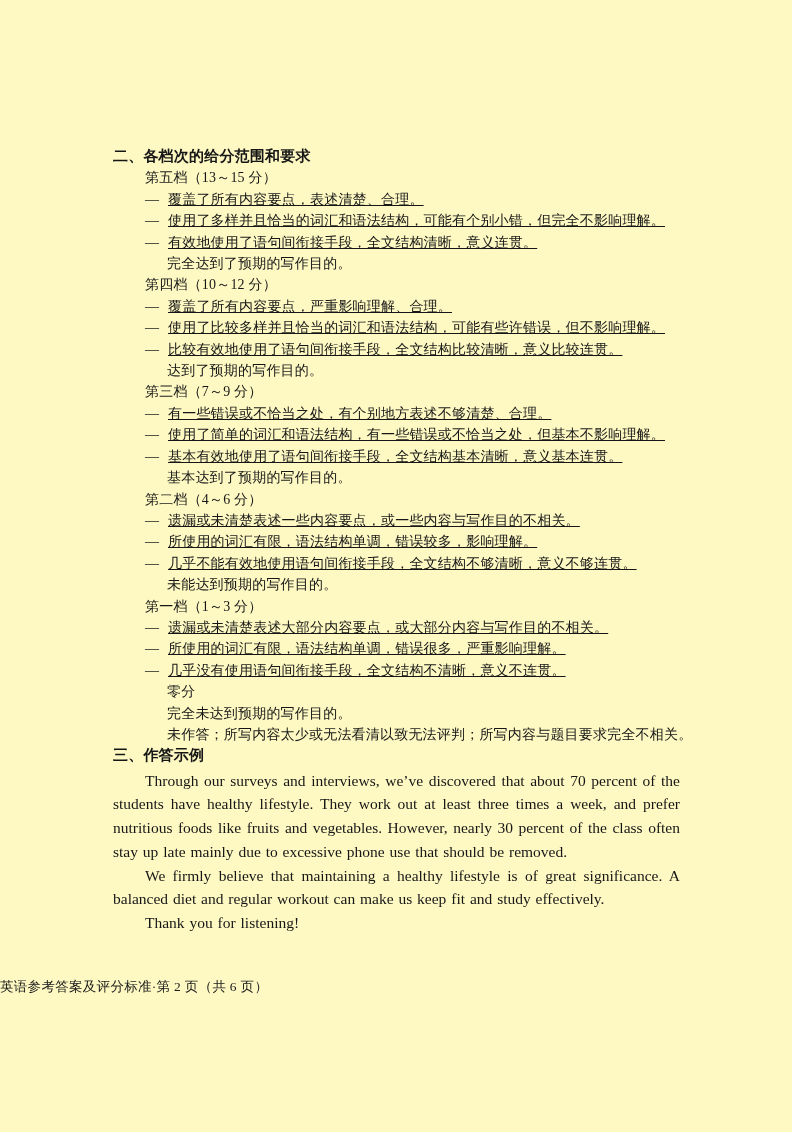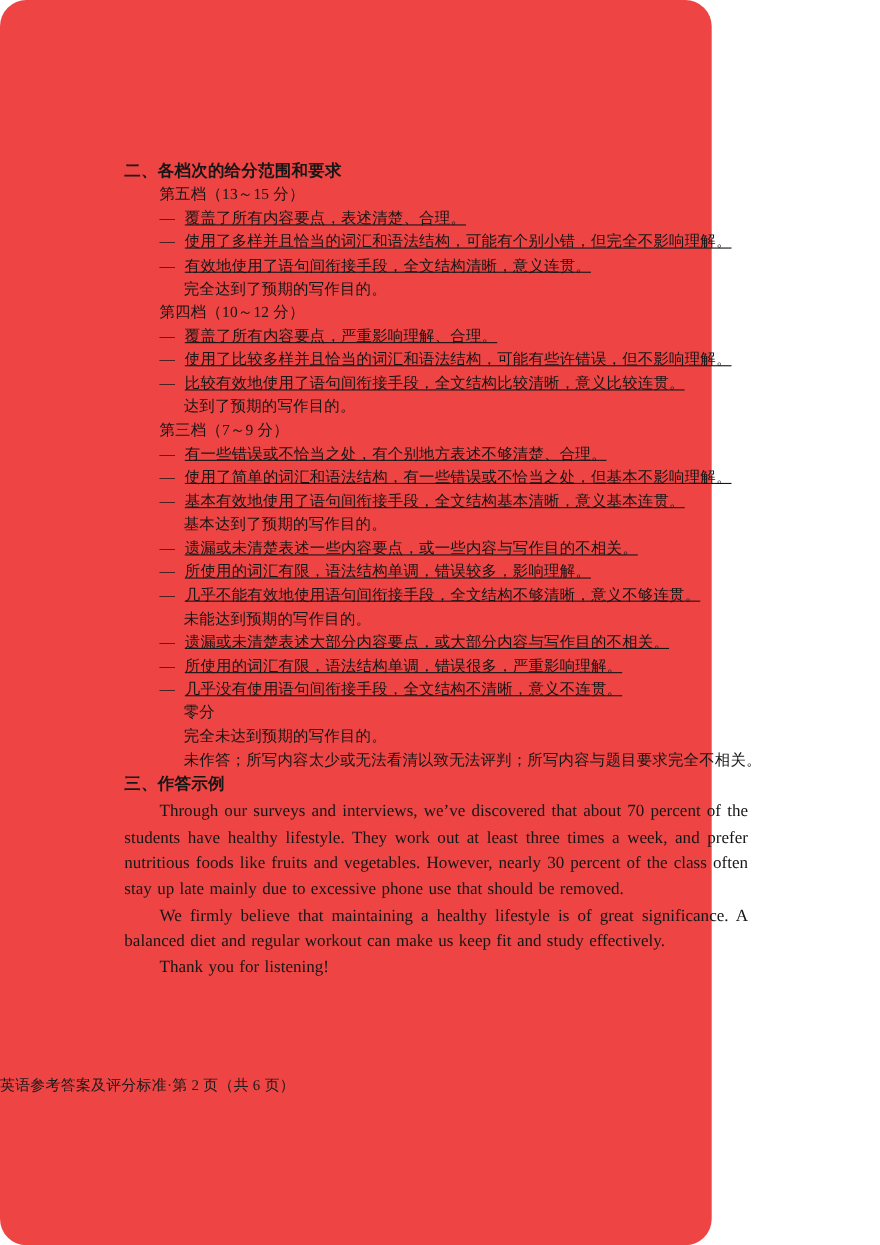--- a/index.html
+++ b/index.html
@@ -5,23 +5,22 @@
   html, body { margin: 0; padding: 0; }
   body {
     width: 800px; height: 1132px;
     background: #ffffff;
     font-family: "Liberation Serif", "DejaVu Serif", serif;
     color: #161616;
     overflow: hidden;
   }
   .page {
     position: relative;
-    width: 647px; height: 1132px;
-    background: #ef4444;
-    border-radius: 24px;
+    width: 792px; height: 1132px;
+    background: #fef9c3;
   }
   .content {
     position: absolute;
     left: 113px; top: 146px;
     width: 567px;
   }
   
   .rubric { font-size: 14px; line-height: 21.4px; letter-spacing: 0.2px; }
   .sec-heading {
     font-weight: 700;
@@ -101,34 +100,36 @@
       <div class="dash-row">
         <span class="dash-marker">—</span>
         <span class="dash-text">使用了简单的词汇和语法结构，有一些错误或不恰当之处，但基本不影响理解。</span>
       </div>
       <div class="dash-row">
         <span class="dash-marker">—</span>
         <span class="dash-text">基本有效地使用了语句间衔接手段，全文结构基本清晰，意义基本连贯。</span>
       </div>
       <div class="concl">基本达到了预期的写作目的。</div>
 
+      <div class="band-title">第二档（4～6 分）</div>
       <div class="dash-row">
         <span class="dash-marker">—</span>
         <span class="dash-text">遗漏或未清楚表述一些内容要点，或一些内容与写作目的不相关。</span>
       </div>
       <div class="dash-row">
         <span class="dash-marker">—</span>
         <span class="dash-text">所使用的词汇有限，语法结构单调，错误较多，影响理解。</span>
       </div>
       <div class="dash-row">
         <span class="dash-marker">—</span>
         <span class="dash-text">几乎不能有效地使用语句间衔接手段，全文结构不够清晰，意义不够连贯。</span>
       </div>
       <div class="concl">未能达到预期的写作目的。</div>
 
+      <div class="band-title">第一档（1～3 分）</div>
       <div class="dash-row">
         <span class="dash-marker">—</span>
         <span class="dash-text">遗漏或未清楚表述大部分内容要点，或大部分内容与写作目的不相关。</span>
       </div>
       <div class="dash-row">
         <span class="dash-marker">—</span>
         <span class="dash-text">所使用的词汇有限，语法结构单调，错误很多，严重影响理解。</span>
       </div>
       <div class="dash-row">
         <span class="dash-marker">—</span>

